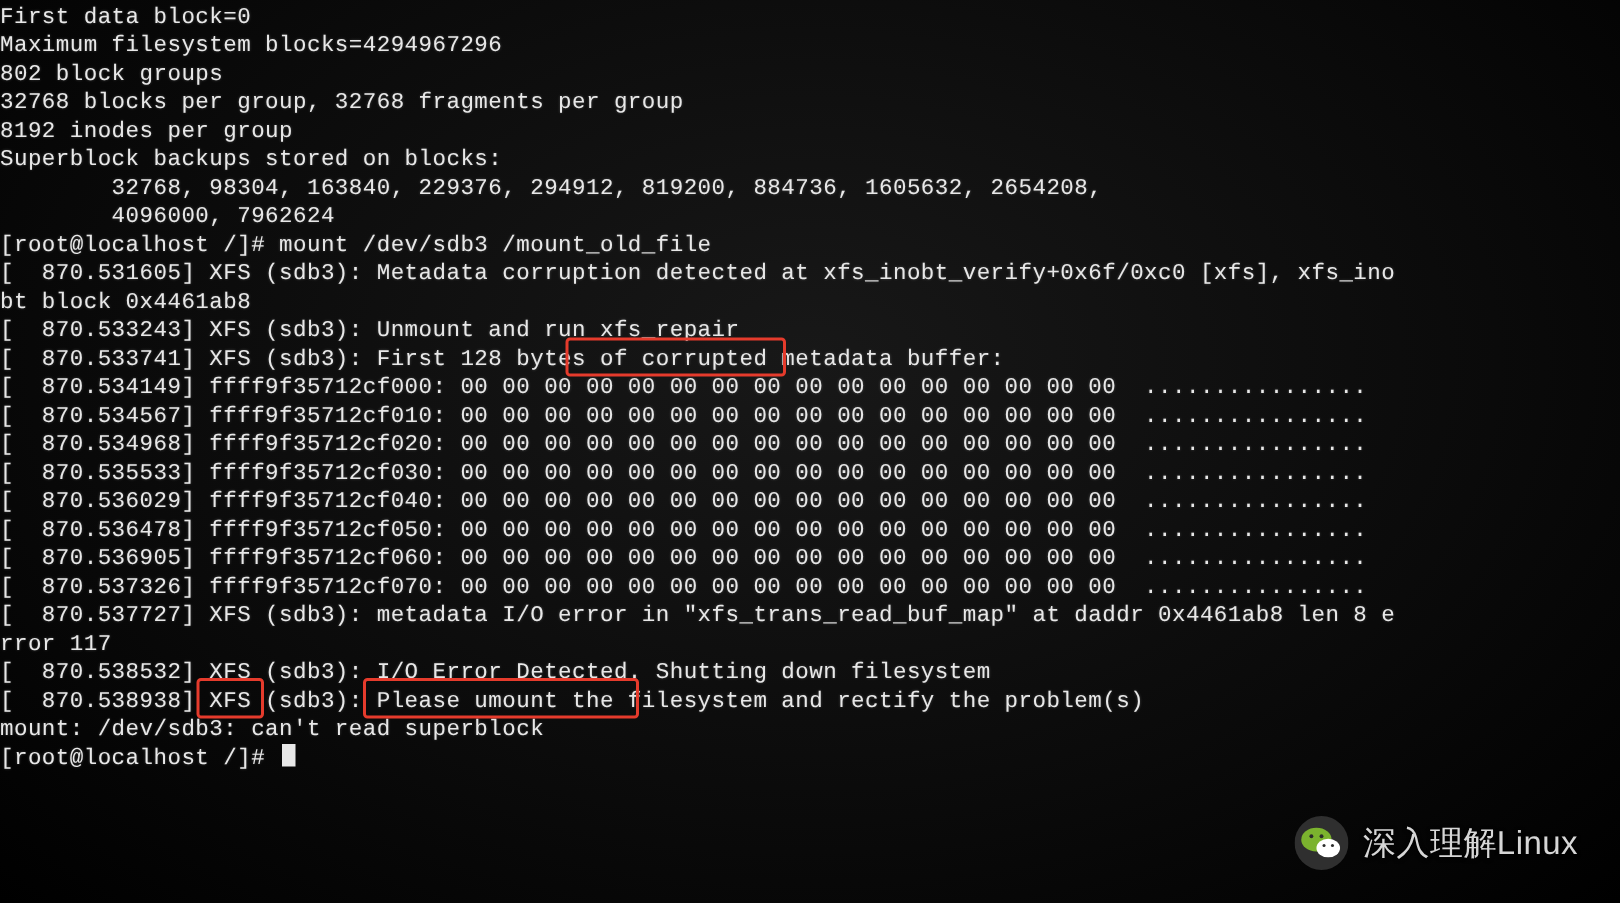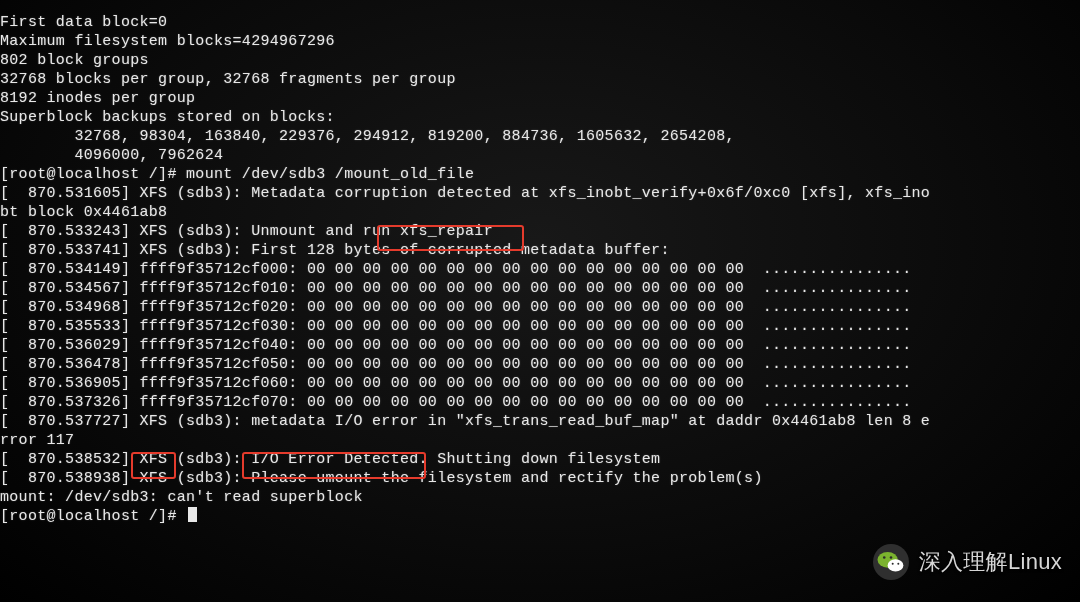--- a/index.html
+++ b/index.html
@@ -20,21 +20,20 @@
     height: 602px;
     box-sizing: border-box;
     padding-top: 2px;
     background: radial-gradient(ellipse at 50% 40%, #181818 0%, #0a0a0a 60%, #000 100%);
   }
   .term {
     position: relative;
     white-space: pre;
     line-height: 19px;
     text-shadow: 0 0 2px rgba(255,255,255,0.25);
-    margin-top: 11px;
   }
   .line {
     display: block;
     position: relative;
   }
   .hl {
     position: absolute;
     border: 2px solid #e53b2c;
     border-radius: 3px;
     pointer-events: none;
@@ -43,21 +42,21 @@
   .cursor {
     display: inline-block;
     width: 9px;
     height: 15px;
     background: #e8e8e8;
     vertical-align: -2px;
     margin-left: 2px;
   }
   .watermark {
     position: absolute;
-    right: 18px;
+    right: 28px;
     bottom: 22px;
     display: flex;
     align-items: center;
     color: #d6d6d6;
     font-family: "PingFang SC","Microsoft YaHei",sans-serif;
     font-size: 22px;
     text-shadow: 0 1px 3px #000;
   }
   .watermark .wicon {
     width: 36px;

